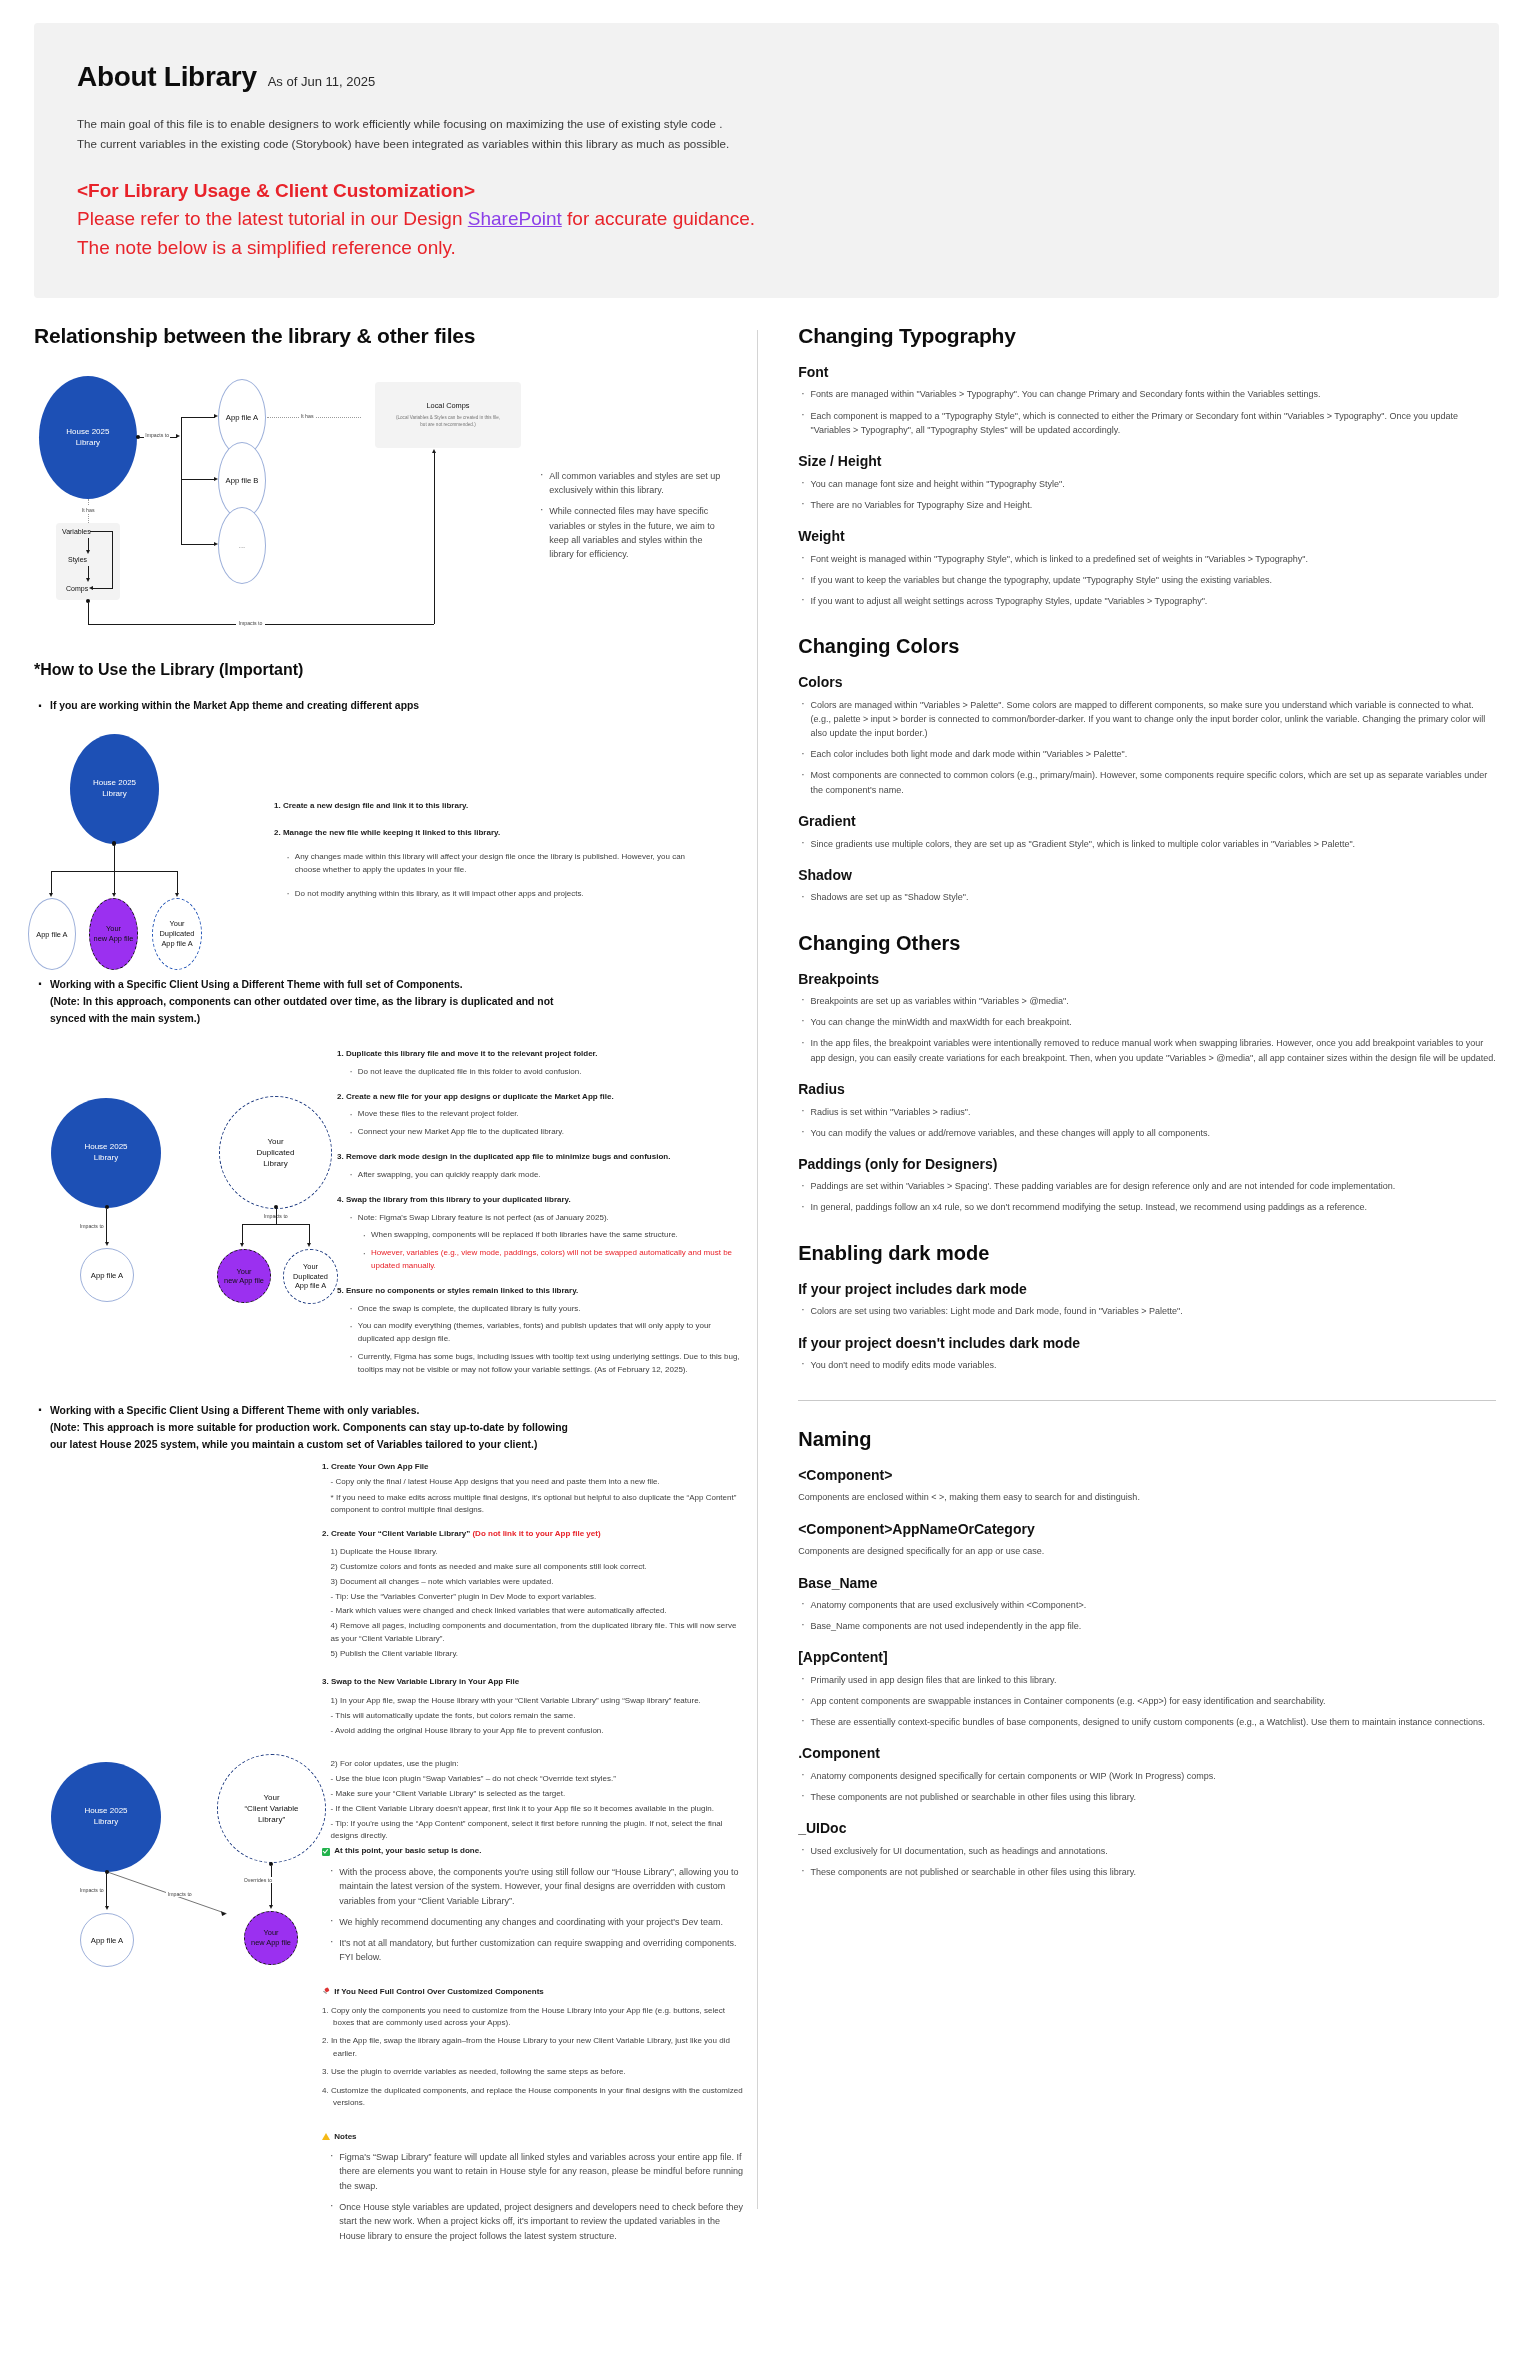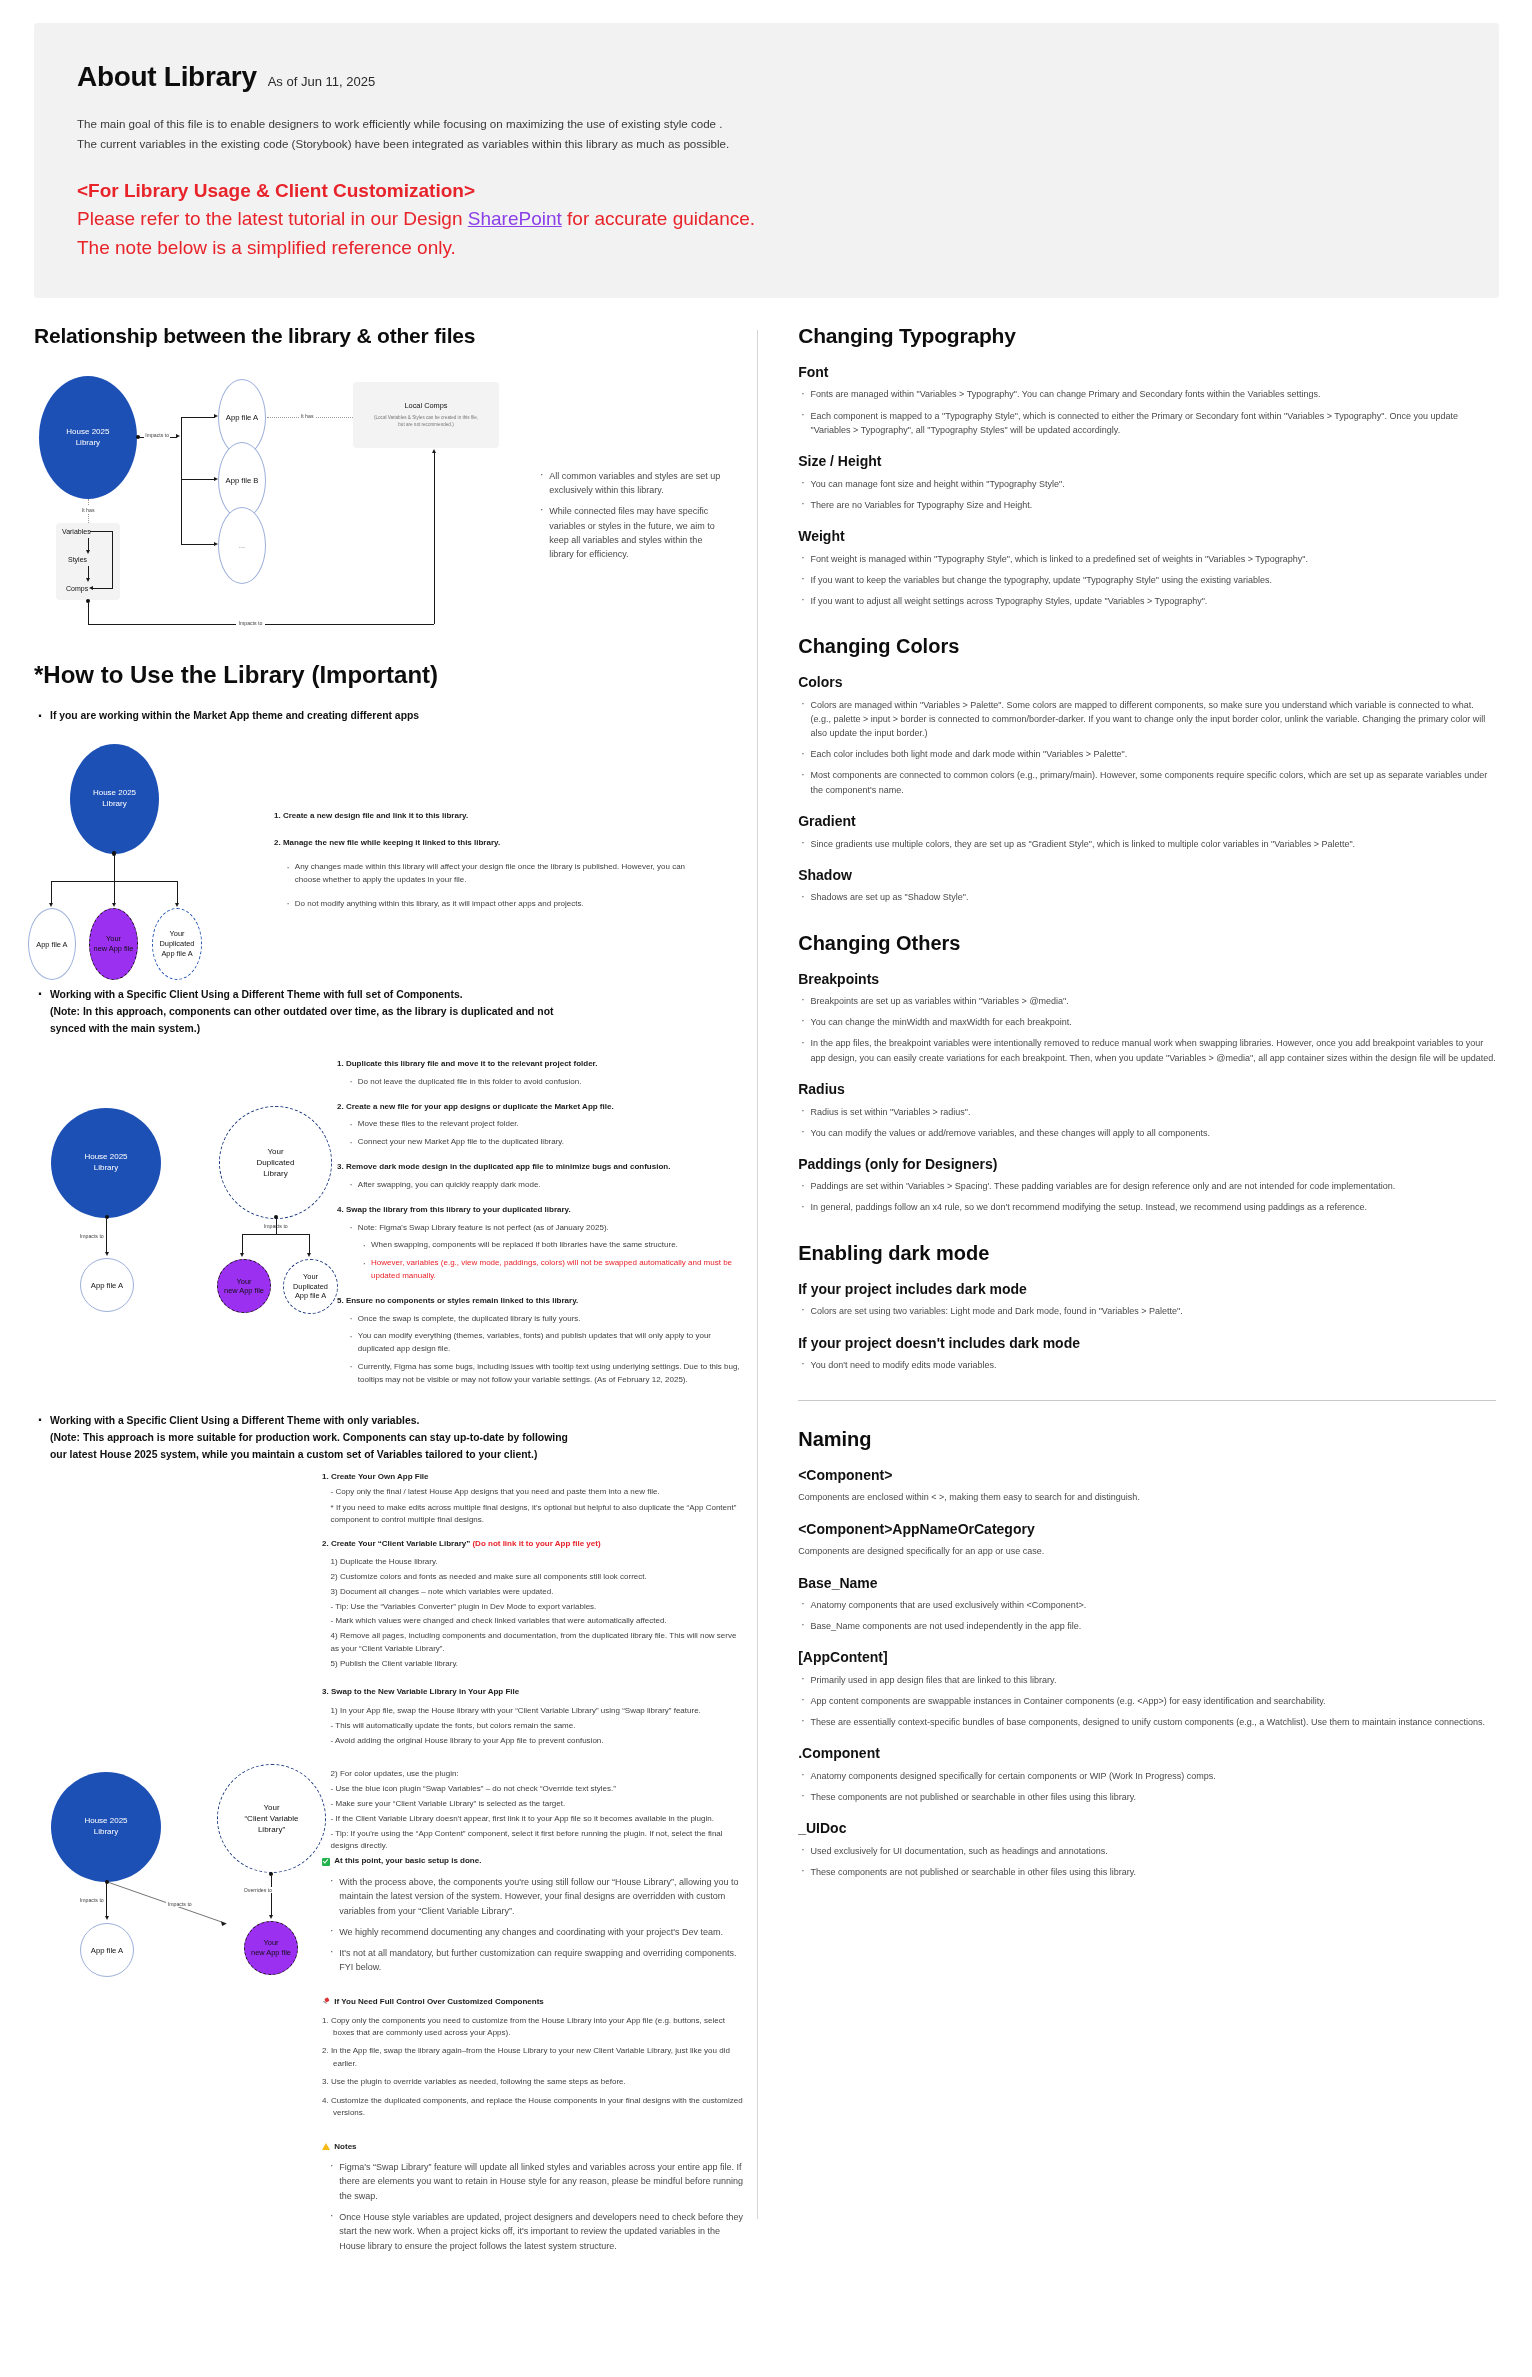--- a/index.html
+++ b/index.html
@@ -91,21 +91,21 @@
     border-top:4.3px solid #1a1a1a; }
   .ah-u { position:absolute; width:0;height:0;
     border-left:2.5px solid transparent; border-right:2.5px solid transparent;
     border-bottom:4.3px solid #1a1a1a; }
   .ah-l { position:absolute; width:0;height:0;
     border-top:2.5px solid transparent; border-bottom:2.5px solid transparent;
     border-right:4.3px solid #1a1a1a; }
   .dot-node { position:absolute; width:4.3px;height:4.3px;border-radius:50%;background:#111; }
 
   
-  .tophead { font-size: 24px; font-weight:800; margin: 38px 0 18.4px 0; color:#0d0d0d; }
+  .tophead { font-size: 16px; font-weight:800; margin: 38px 0 18.4px 0; color:#0d0d0d; }
   .bullet-head {
     position:relative; padding-left:16px; font-size:10.4px; font-weight:700;
     color:#111; line-height:1.65; margin: 13.5px 0 0 0;
   }
   .bullet-head:before {
     content:"\00B7"; position:absolute; left:3.7px; top:-4.9px; font-size:16px; color:#111;
   }
 
   .steps { font-size: 8px; color:#3f3f3f; line-height:1.6; }
   .steps .num { font-weight:700; color:#1d1d1d; margin: 9.8px 0 3.7px 0; font-size:8px; }
@@ -177,21 +177,21 @@
         <span>App file B</span>
       </div>
 
       <div class="ellipse-out" style="left:184px; top:148px; width:48px; height:77px; font-size:7.7px; color:#777;">
         <span>...</span>
       </div>
 
       <div class="dotline-h" style="left:233px; top:58px; width:94px;"></div>
       <div class="lbl-tiny" style="position:absolute; left:265px; top:54px; background:#fff; padding:0 1.8px;">It has</div>
 
-      <div class="box-grey" style="left:319px; top:23px; width:146px; height:66px; display:flex; flex-direction:column; align-items:center; justify-content:center; text-align:center; padding:0 8.6px;">
+      <div class="box-grey" style="left:341px; top:23px; width:146px; height:66px; display:flex; flex-direction:column; align-items:center; justify-content:center; text-align:center; padding:0 8.6px;">
         <div class="lbl-sm">Local Comps</div>
         <div style="font-size:4.6px; color:#777; margin-top:5.5px; line-height:1.5;">(Local Variables &amp; Styles can be created in this file,<br>but are not recommended.)</div>
       </div>
 
       <div class="dotline" style="left:54px; top:140px; height:26px;"></div>
       <div class="lbl-tiny" style="position:absolute; left:46px; top:147px; background:#fff; padding:0.6px 1.8px;">It has</div>
 
       <div class="box-grey" style="left:22px; top:164px; width:64px; height:77px;"></div>
       <div style="position:absolute; left:28px; top:169px; font-size:7px; color:#111;">Variables</div>
       <div class="conn" style="left:54px; top:179px; width:0.6px; height:13.5px;"></div>

